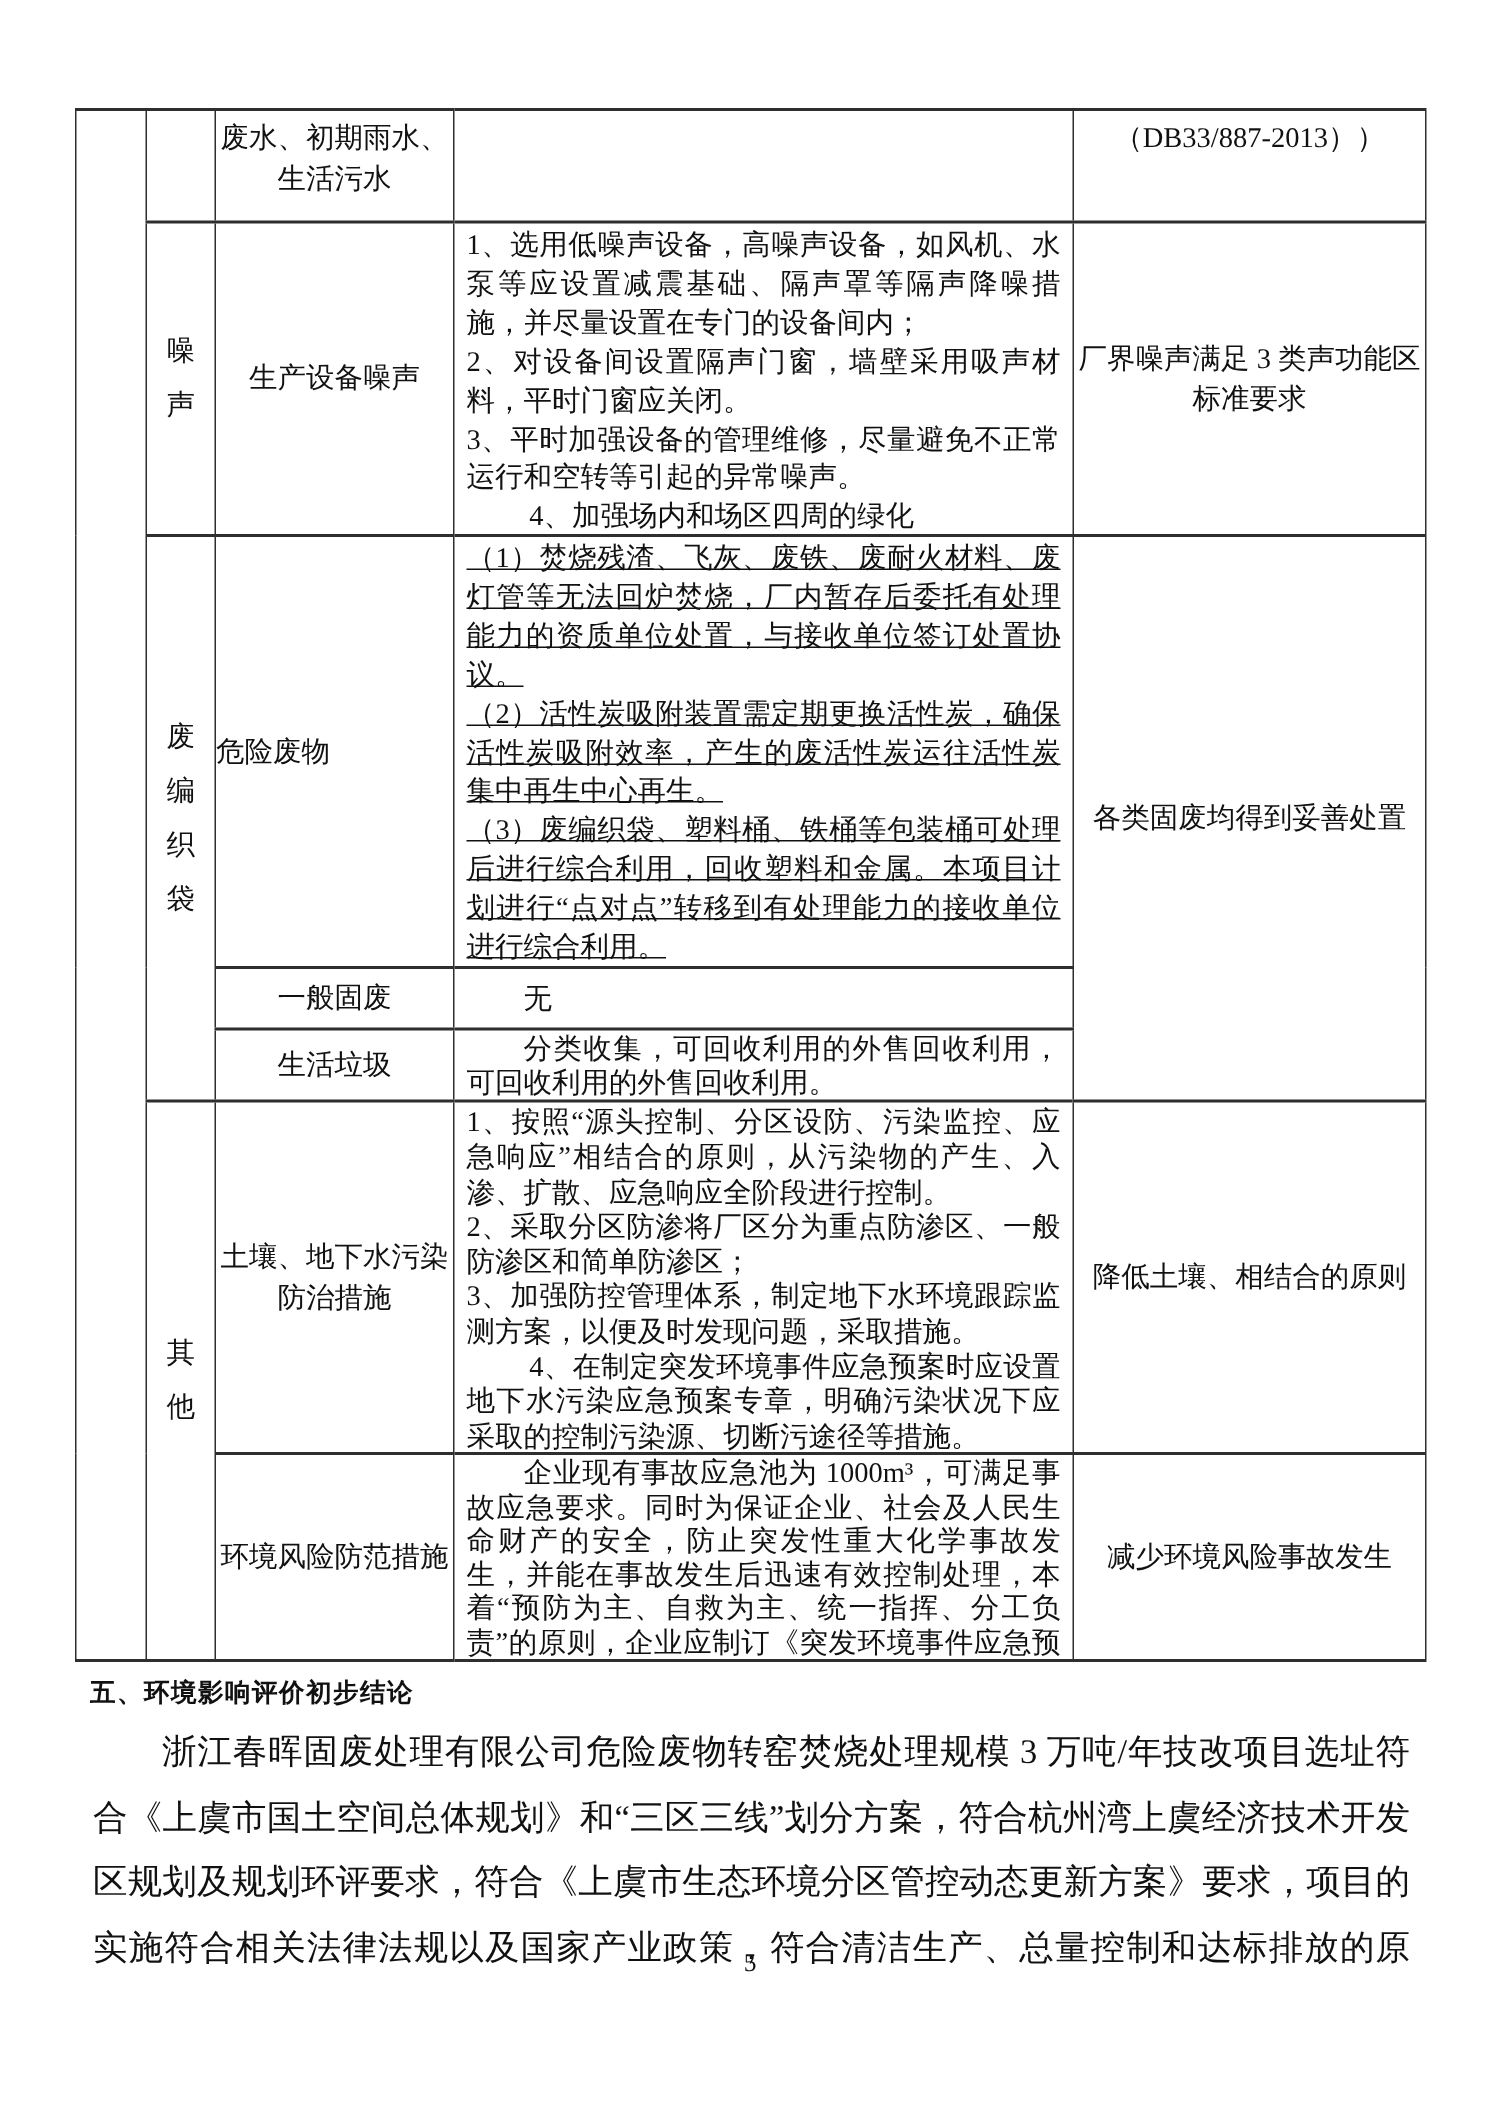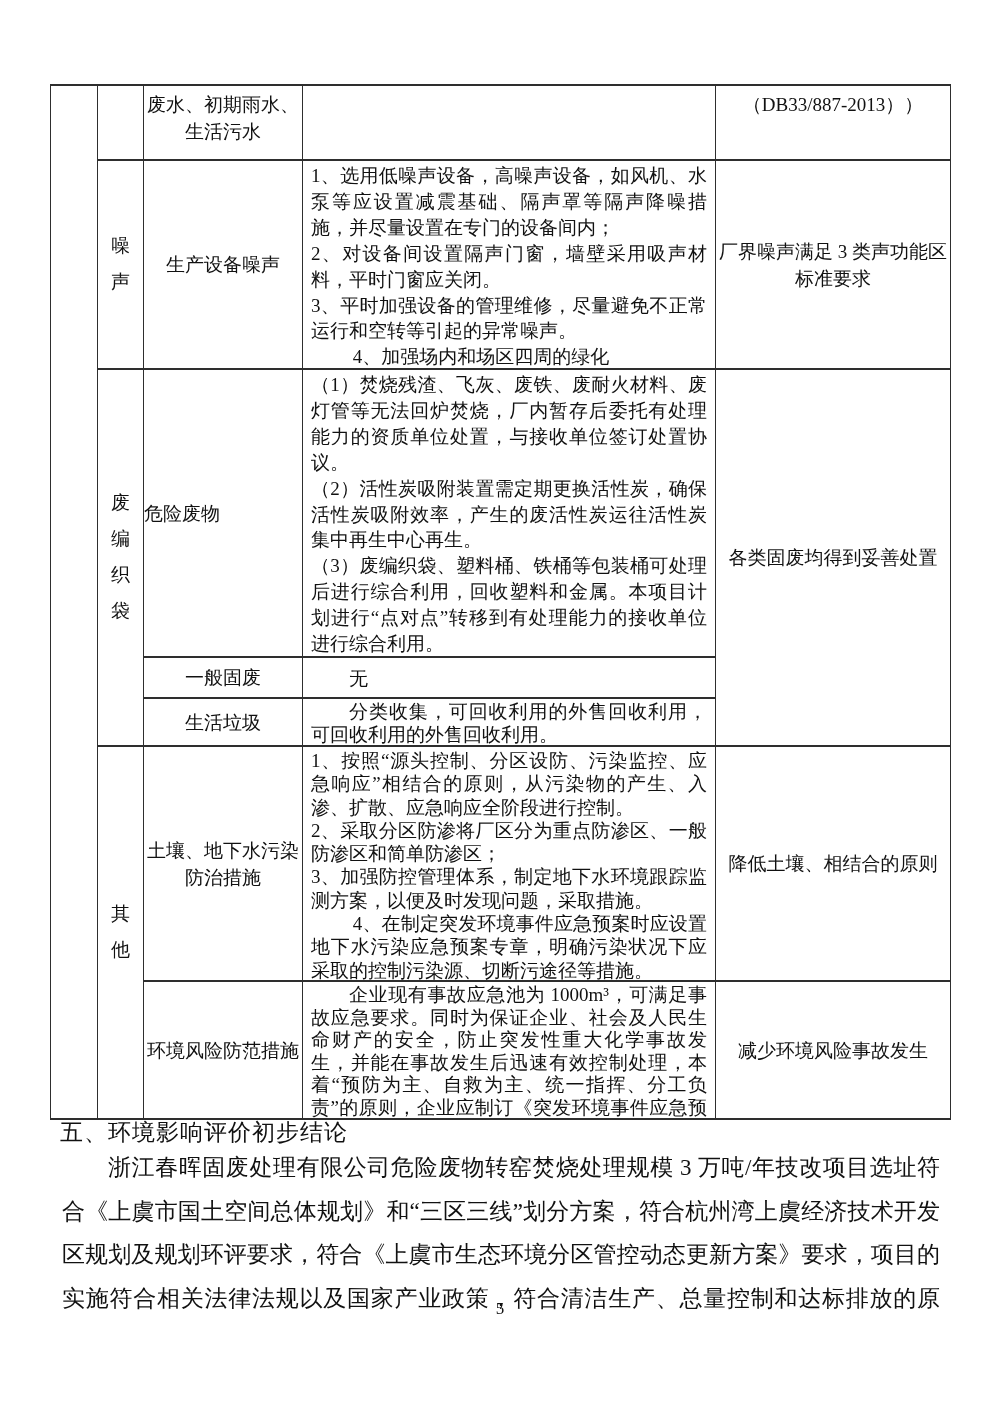--- a/index.html
+++ b/index.html
@@ -7,59 +7,59 @@
     width:1000px;height:1414px;
     background:#ffffff;
     position:relative;
     font-family:"Liberation Serif","DejaVu Serif",serif;
     color:#111111;
   }
   .page{position:absolute;left:0;top:0;width:1000px;height:1414px;background:#ffffff;overflow:hidden;}
 
   
   table.doc-table{
-    position:absolute;left:50px;top:84px;
+    position:absolute;left:50px;top:72px;
     width:900px;border-collapse:collapse;table-layout:fixed;
   }
   table.doc-table td{
     border:1.6px solid #2e2e2e;
     border-top-width:2px;border-bottom-width:2px;
     padding:0;vertical-align:middle;
     font-size:19px;
     overflow:hidden;
   }
   td.spacer-col{border-left-width:2px;}
   tr.r1 td{vertical-align:top;}
   tr.r1 td .cellpad{padding-top:5px;}
 
   .cat-cell{text-align:center;}
   .vtext{
     width:1.2em;margin:0 auto;
-    word-break:break-all;line-height:36px;text-align:center;font-family:Liberation Mono, monospace;
+    word-break:break-all;line-height:36px;text-align:center;
   }
   .item-cell{text-align:center;line-height:27px;padding:0 6px;}
   .item-left{text-align:left;padding-left:8px;}
   .outcome-cell{text-align:center;line-height:27px;font-size:18px;padding:0 3px;}
 
   .measures-cell{vertical-align:top;text-align:justify;}
   .measures-cell .box{padding:2px 8px 0 8px;overflow:hidden;}
   .measures-cell p{margin:0;text-align:justify;}
   .r2 .box{height:205px;} .r2 p{line-height:25.9px;}
-  .r3 .box{height:284px;} .r3 p{line-height:25.9px;}
+  .r3 .box{height:284px;} .r3 p{line-height:25.9px;text-decoration:underline;}
   .r4 .box{height:27px;padding-top:1px;} .r4 p{line-height:27px;text-align:left;}
   .r5 .box{height:44px;} .r5 p{line-height:22.8px;}
   .r6 .box{height:231px;} .r6 p{line-height:23.3px;}
   .r7 .box{height:134px;} .r7 p{line-height:22.6px;}
   .ind-2em{text-indent:2em;}
   .ind-num{text-indent:2.2em;}
 
   
   .section-heading{
     position:absolute;left:60px;top:1117px;
-    font-size:23px;font-weight:normal;letter-spacing:1px;
+    font-size:17px;font-weight:bold;letter-spacing:1px;
   }
   .body-paragraph{
     position:absolute;left:62px;top:1146px;width:878px;height:178px;
     font-size:23px;line-height:43.5px;
     text-align:justify;text-align-last:justify;
     text-indent:2em;overflow:hidden;
   }
   .page-number{
     position:absolute;left:0;top:1299px;width:1000px;
     text-align:center;font-size:17px;

